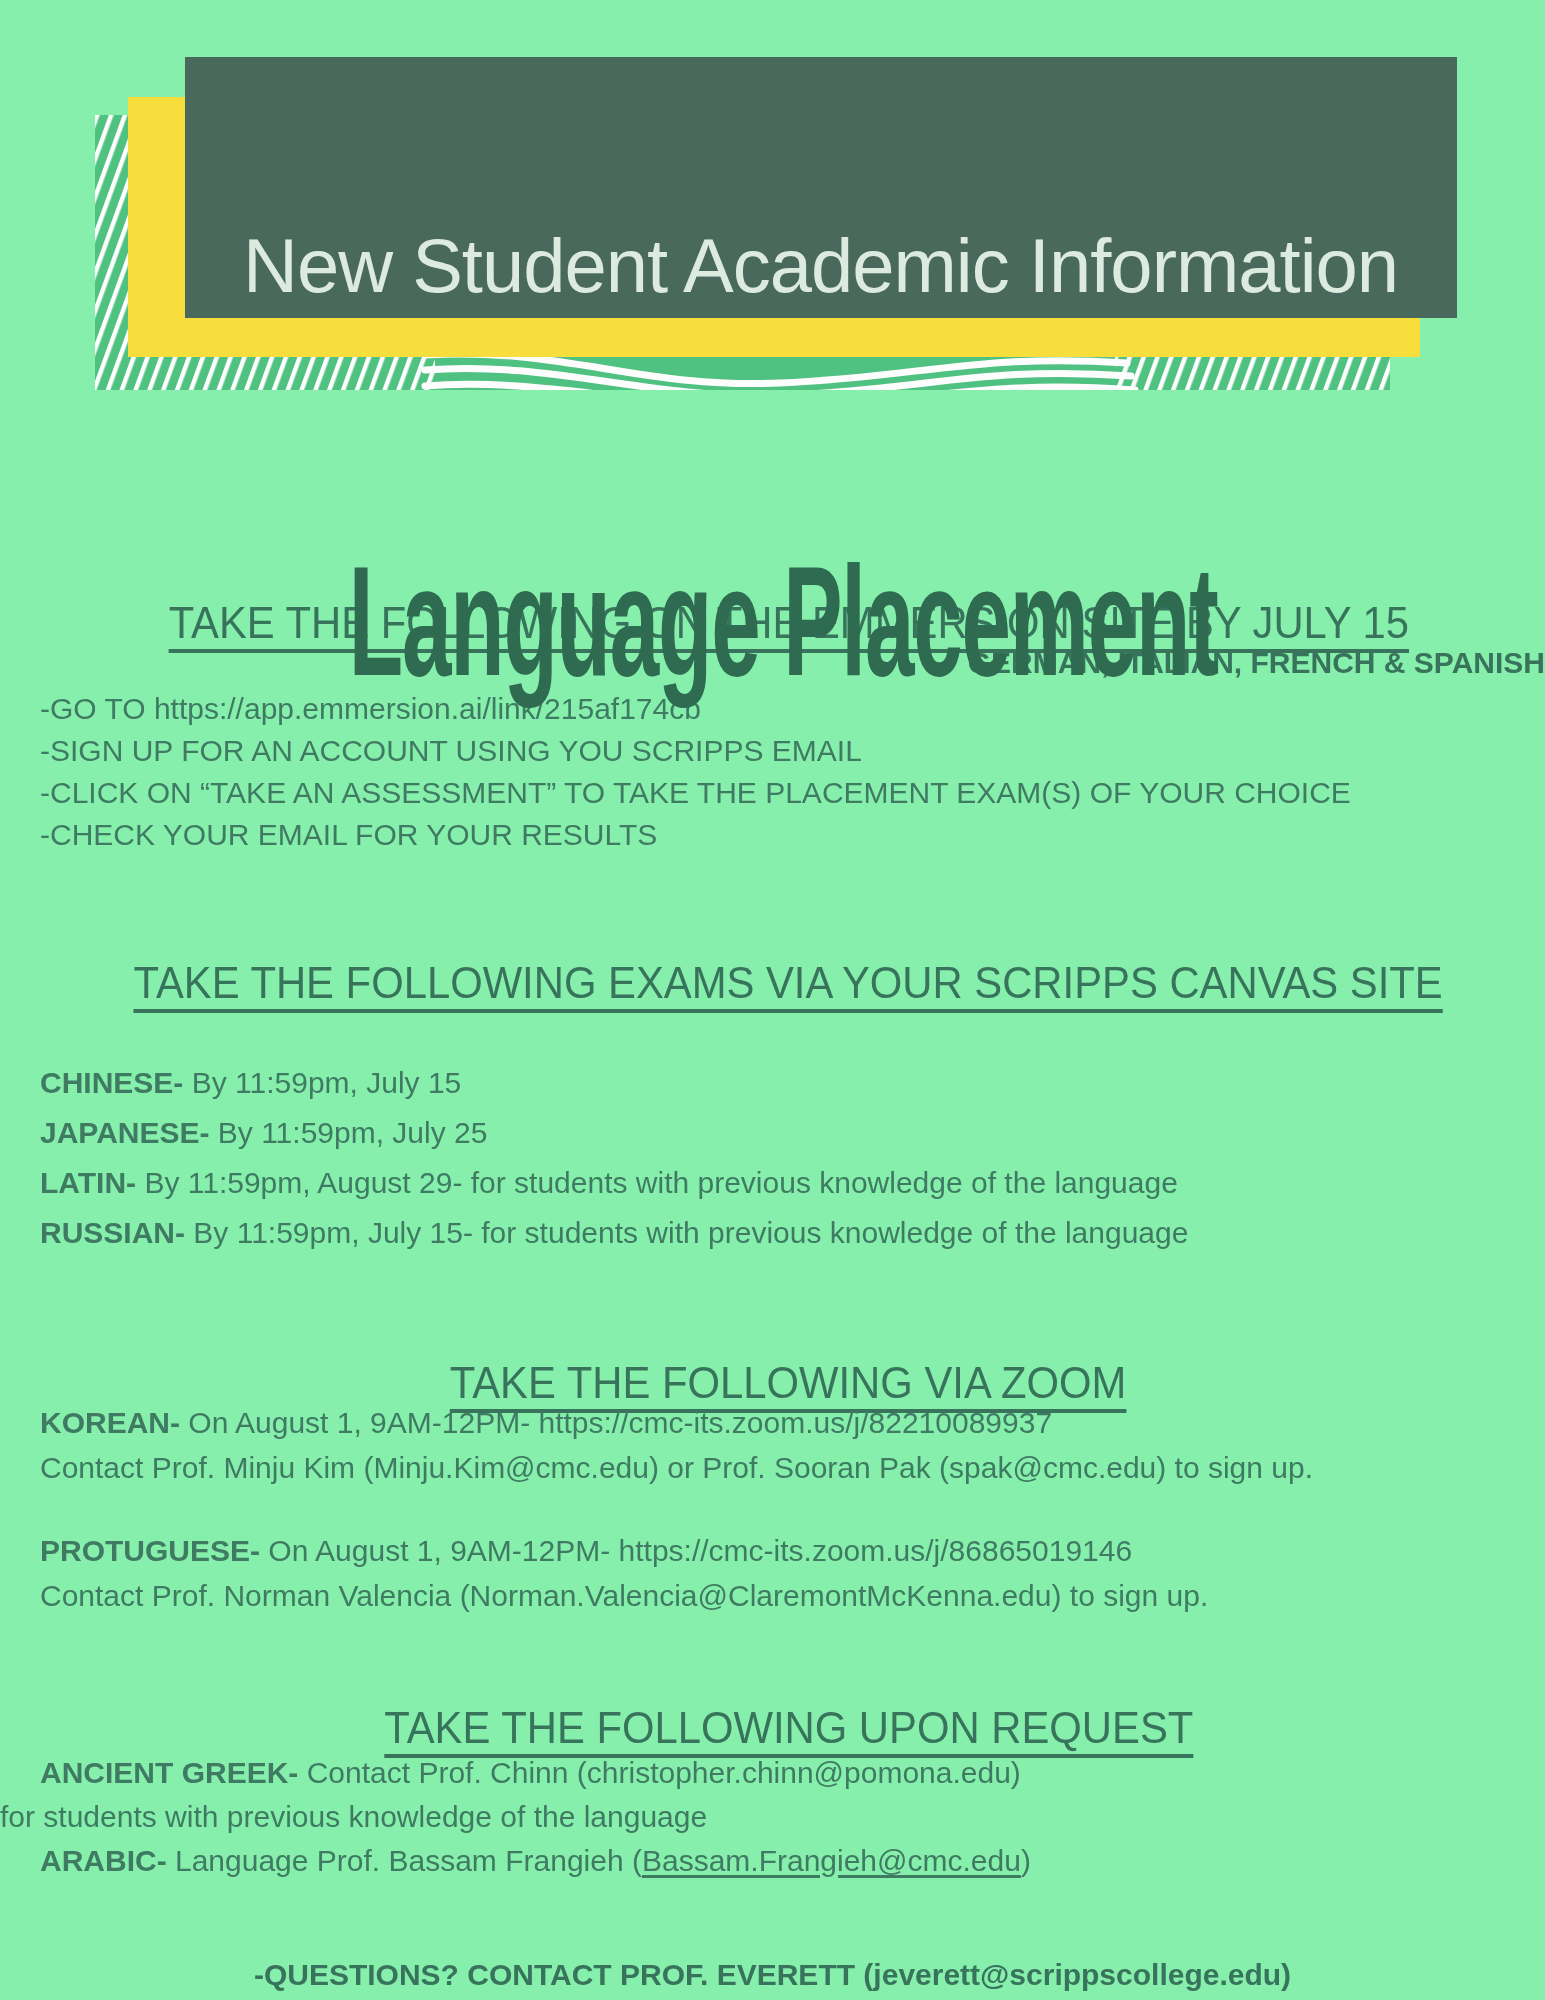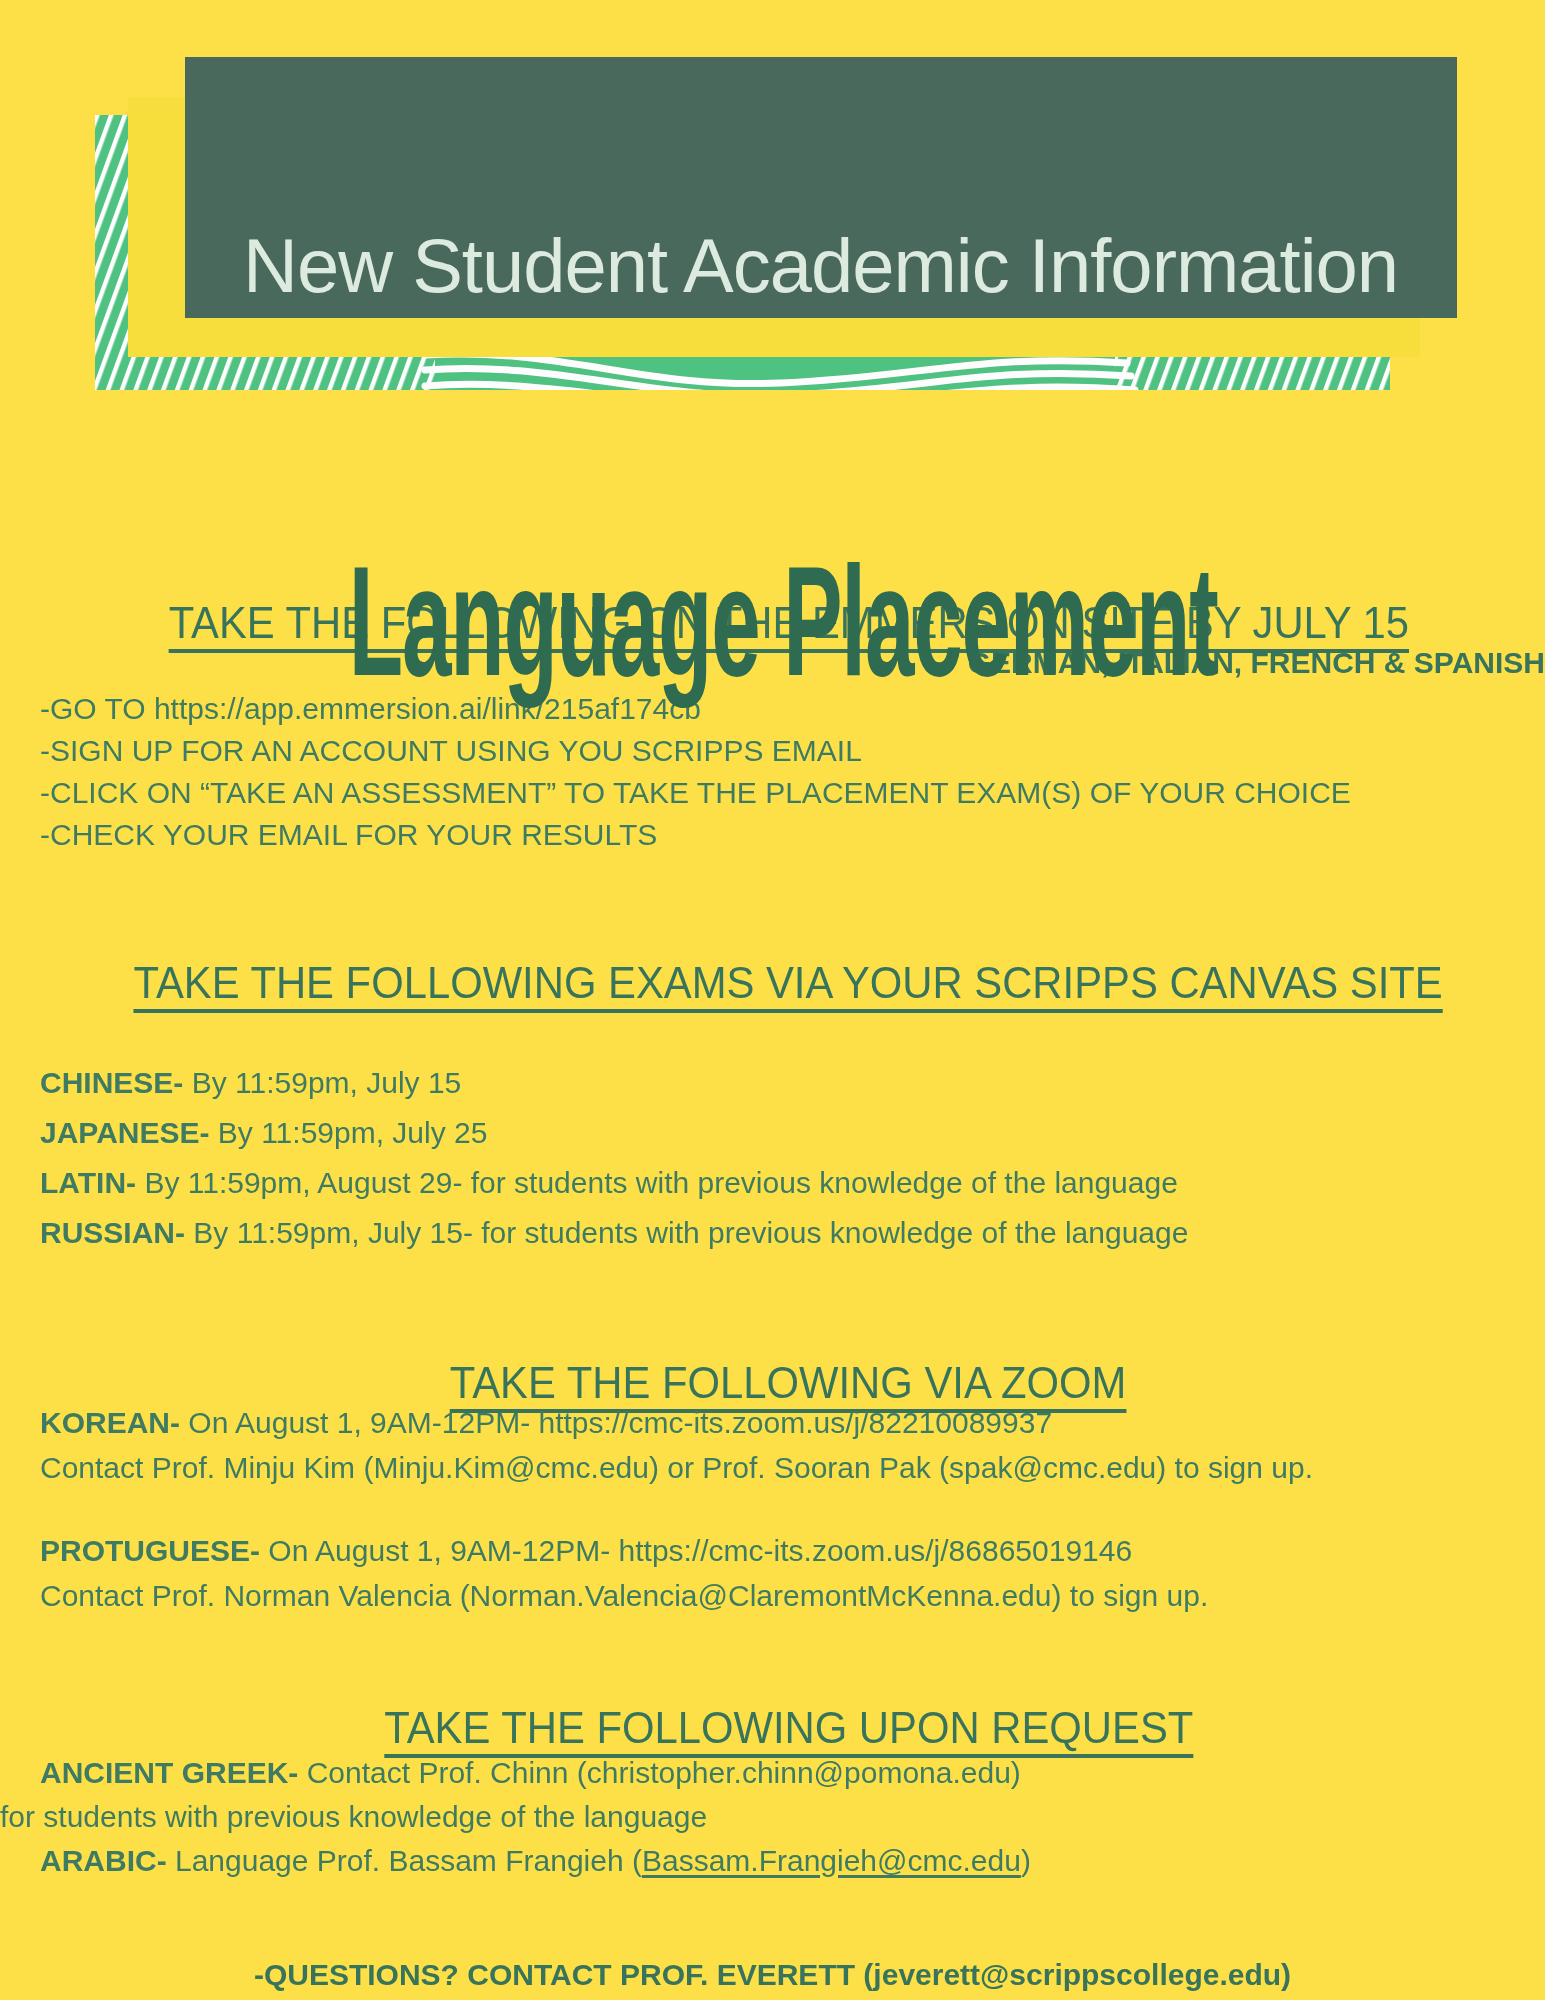--- a/index.html
+++ b/index.html
@@ -1,20 +1,20 @@
 <!DOCTYPE html>
 <html style="--header_bg: #48695B; --panel_yellow: #F8DE3C; --stripe_green: #4FC181; --banner_text: #DCEADF; --title_green: #2E6B50; --heading_green: #38735C; --body_green: #3E7B62;"><head>
 <meta charset="utf-8">
 <style>
   html, body { margin: 0; padding: 0; background: #ffffff; }
   .page {
     position: relative;
     width: 1545px;
     height: 2000px;
-    background: #fde047;
+    background: #86efac;
     overflow: hidden;
     font-family: "Liberation Sans", "DejaVu Sans", sans-serif;
     color: var(--body_green, #3E7B62);
   }
 
   
   .stripes-svg {
     position: absolute;
     left: 95px; top: 115px;
     z-index: 1;

